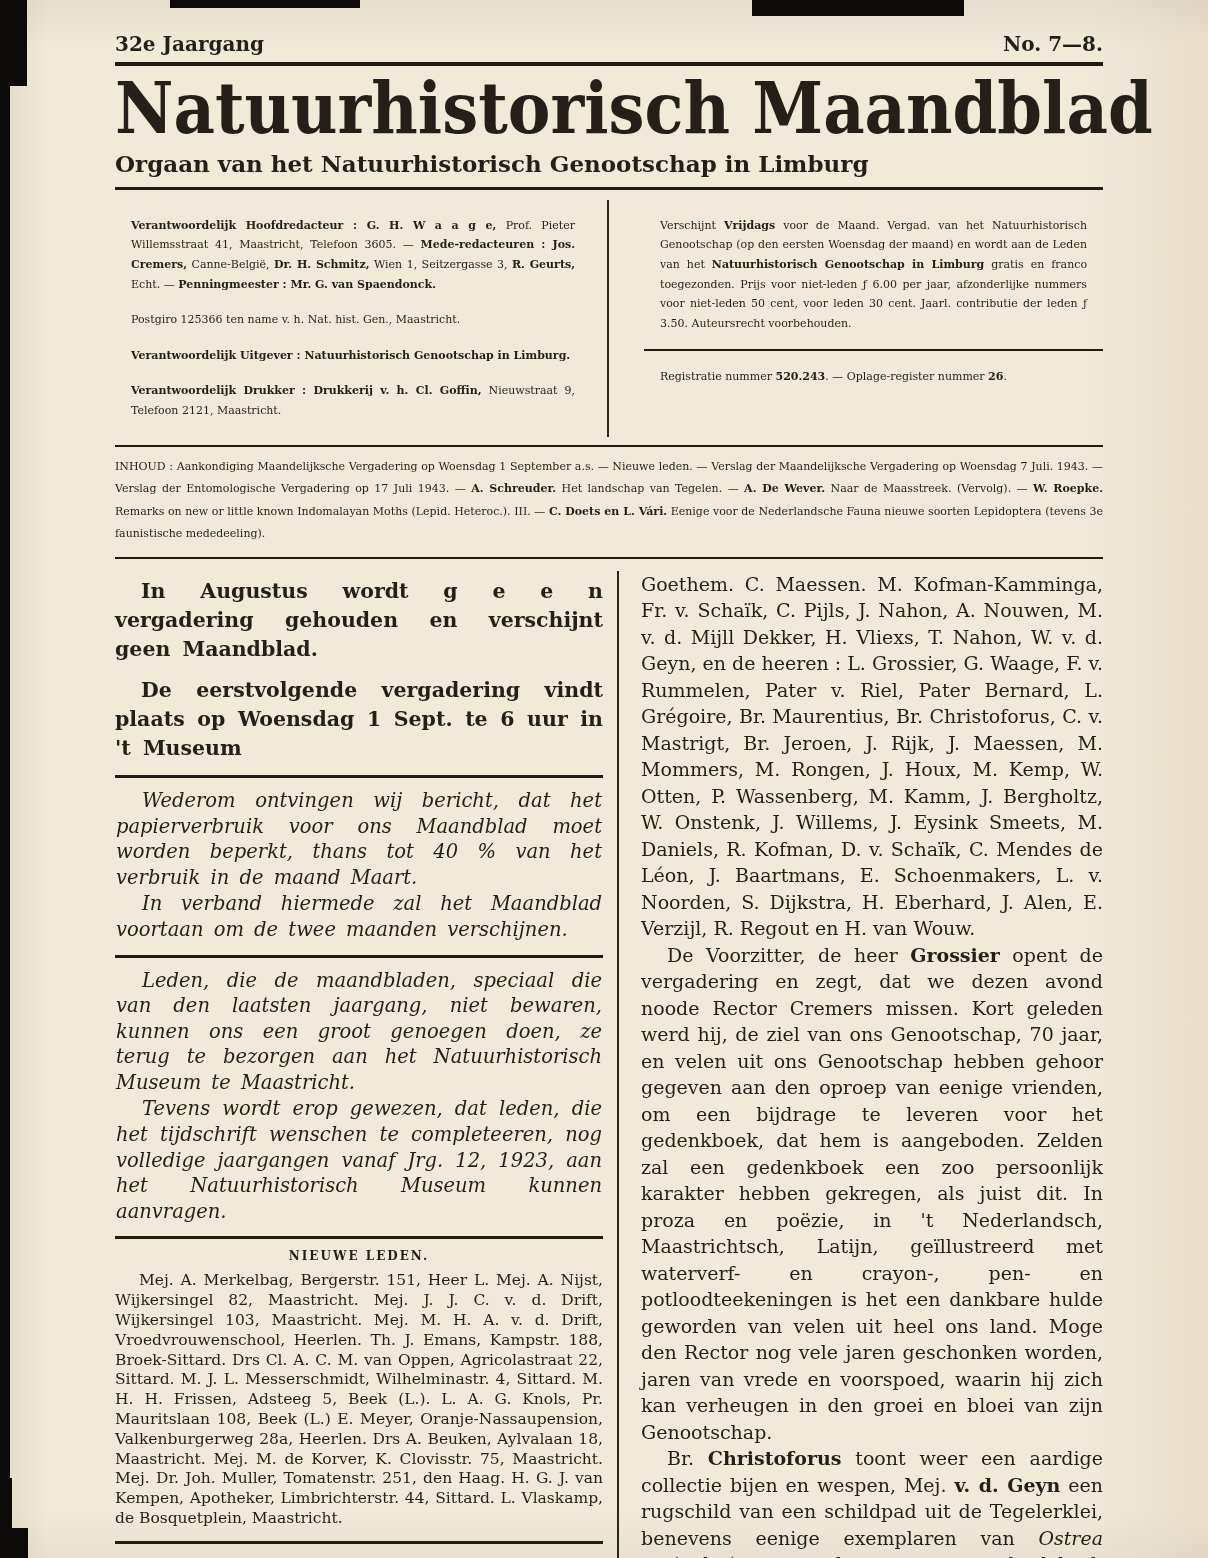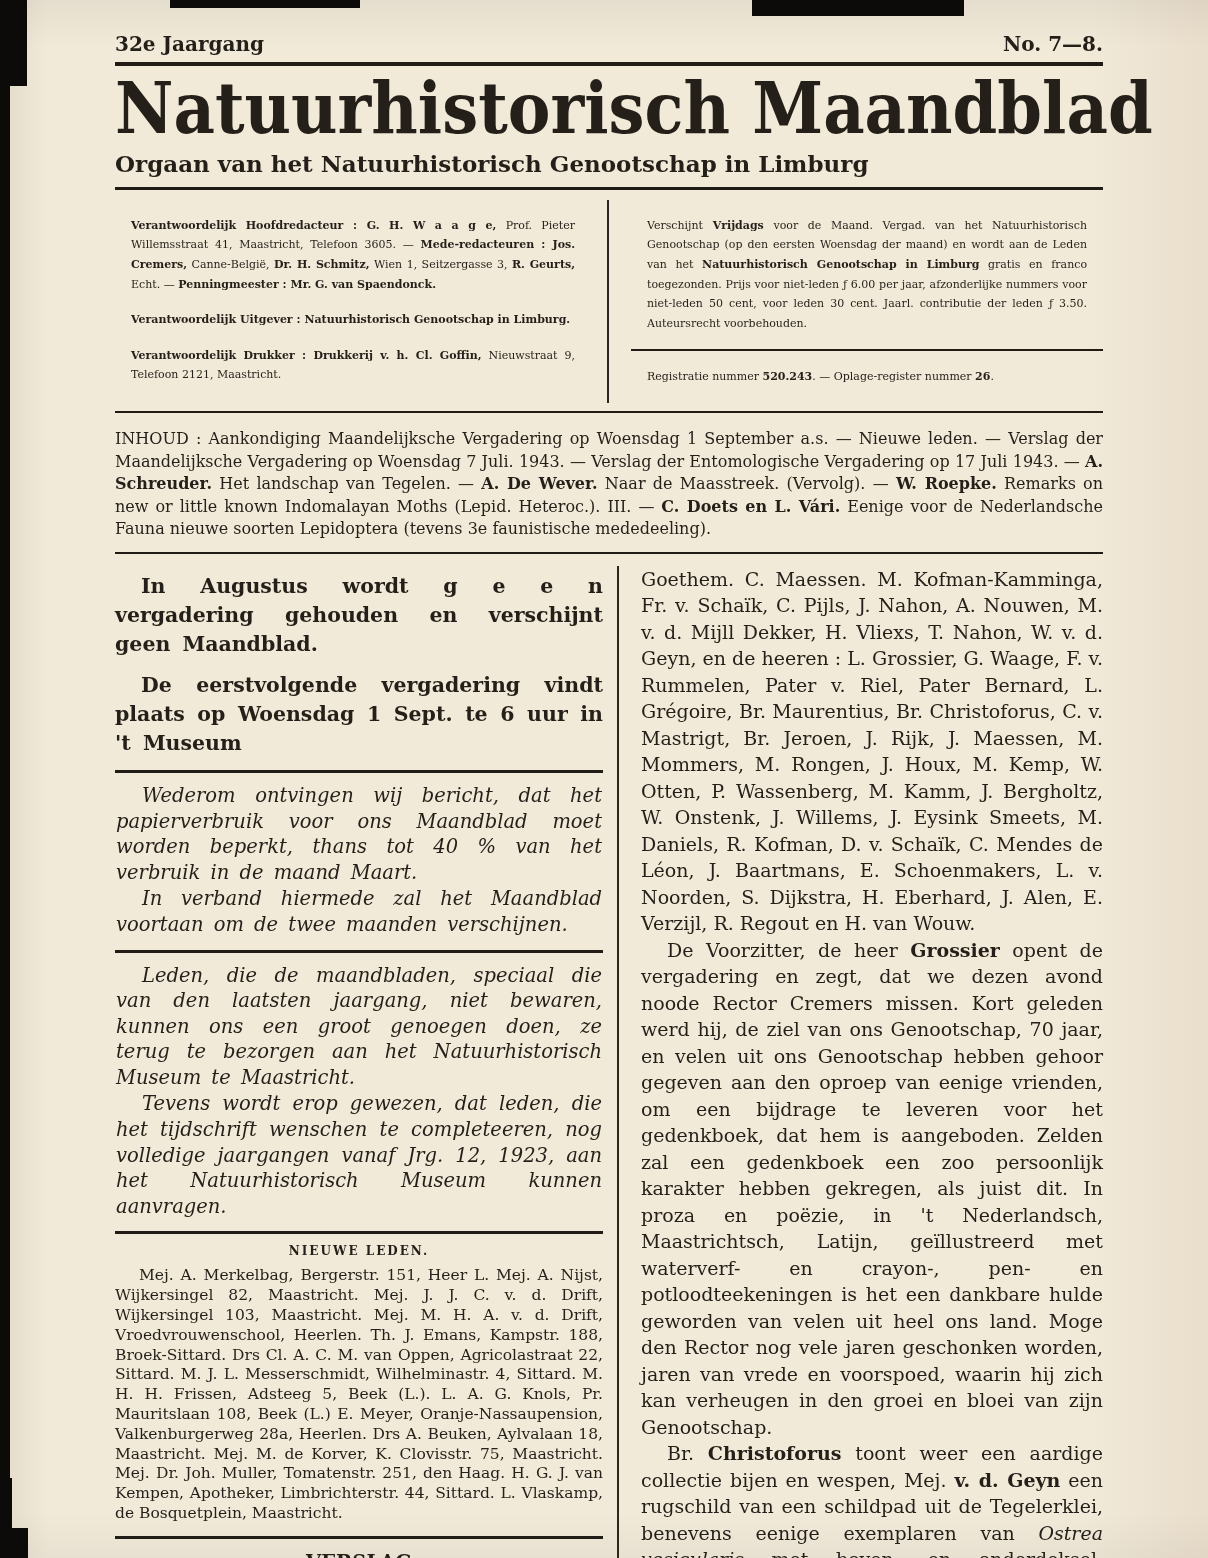--- a/index.html
+++ b/index.html
@@ -28,27 +28,27 @@
     text-align:center;font-weight:bold;font-size:64px;line-height:1.06;
     margin:8px 0 2px 0;transform:scaleY(1.12);transform-origin:center;
     letter-spacing:0px;white-space:nowrap;
   }
   .subtitle{font-weight:bold;font-size:23px;margin:8px 0 10px 0;}
   .rule-sub{height:3px;}
 
   
   .masthead{display:flex;padding:10px 0 8px 0;}
   .mast-left{width:492px;padding-right:16px;box-sizing:border-box;}
-  .mast-right{width:496px;border-left:2px solid #2b261e;padding-left:22px;box-sizing:border-box;}
+  .mast-right{width:496px;border-left:2px solid #2b261e;padding-left:35px;box-sizing:border-box;}
   .mast-p{font-size:11px;line-height:19.6px;text-align:justify;margin:16px;}
   .mast-rule{height:2px;margin:11px 0 9px 0;}
   .rule-thin{height:2px;}
 
   
-  .inhoud{font-size:16px;line-height:22.6px;text-align:justify;margin:0;padding:15px 0 11px 0;}
+  .inhoud{font-size:11px;line-height:22.6px;text-align:justify;margin:0;padding:9px 0 11px 0;}
 
   
   .cols{display:flex;padding-top:12px;}
   .col-left{width:502px;padding-right:14px;box-sizing:border-box;}
   .col-right{width:486px;border-left:2px solid #2b261e;padding-left:22px;box-sizing:border-box;}
 
   .ann{font-weight:bold;font-size:20.5px;line-height:29px;text-align:justify;word-spacing:5px;text-indent:26px;margin:6px 0 0 0;}
   .ann2{margin-top:12px;}
   .colrule{height:3px;background:#211d16;margin:12px 0 10px 0;}
   .notice{font-style:italic;font-size:19.5px;line-height:25.6px;text-align:justify;word-spacing:4px;text-indent:26px;margin:1px;}
@@ -81,20 +81,21 @@
     </div>
     <div class="rule rule-hdr"></div>
 
     <div class="title">Natuurhistorisch Maandblad</div>
     <div class="subtitle">Orgaan van het Natuurhistorisch Genootschap in Limburg</div>
     <div class="rule rule-sub"></div>
 
     <div class="masthead">
       <div class="mast-left">
         <p class="mast-p"><span class="seg-b">Verantwoordelijk Hoofdredacteur : </span><span class="seg-b">G. H. W a a g e,</span><span> Prof. Pieter Willemsstraat 41, Maastricht, Telefoon 3605. — </span><span class="seg-b">Mede-redacteuren : Jos. Cremers,</span><span> Canne-België, </span><span class="seg-b">Dr. H. Schmitz,</span><span> Wien 1, Seitzergasse 3, </span><span class="seg-b">R. Geurts,</span><span> Echt. — </span><span class="seg-b">Penningmeester : Mr. G. van Spaendonck.</span></p>
+        <p class="mast-p">Postgiro 125366 ten name v. h. Nat. hist. Gen., Maastricht.</p>
         <p class="mast-p"><span class="seg-b">Verantwoordelijk Uitgever : Natuurhistorisch Genootschap in Limburg.</span></p>
         <p class="mast-p"><span class="seg-b">Verantwoordelijk Drukker : Drukkerij v. h. Cl. Goffin,</span><span> Nieuwstraat 9, Telefoon 2121, Maastricht.</span></p>
       </div>
       <div class="mast-right">
         <p class="mast-p"><span>Verschijnt </span><span class="seg-b">Vrijdags</span><span> voor de Maand. Vergad. van het Natuurhistorisch Genootschap (op den eersten Woensdag der maand) en wordt aan de Leden van het </span><span class="seg-b">Natuurhistorisch Genootschap in Limburg</span><span> gratis en franco toegezonden. Prijs voor niet-leden ƒ 6.00 per jaar, afzonderlijke nummers voor niet-leden 50 cent, voor leden 30 cent. Jaarl. contributie der leden ƒ 3.50. Auteursrecht voorbehouden.</span></p>
         <div class="rule mast-rule"></div>
         <p class="mast-p"><span>Registratie nummer </span><span class="seg-b">520.243</span><span>. — Oplage-register nummer </span><span class="seg-b">26</span><span>.</span></p>
       </div>
     </div>
     <div class="rule rule-thin"></div>

